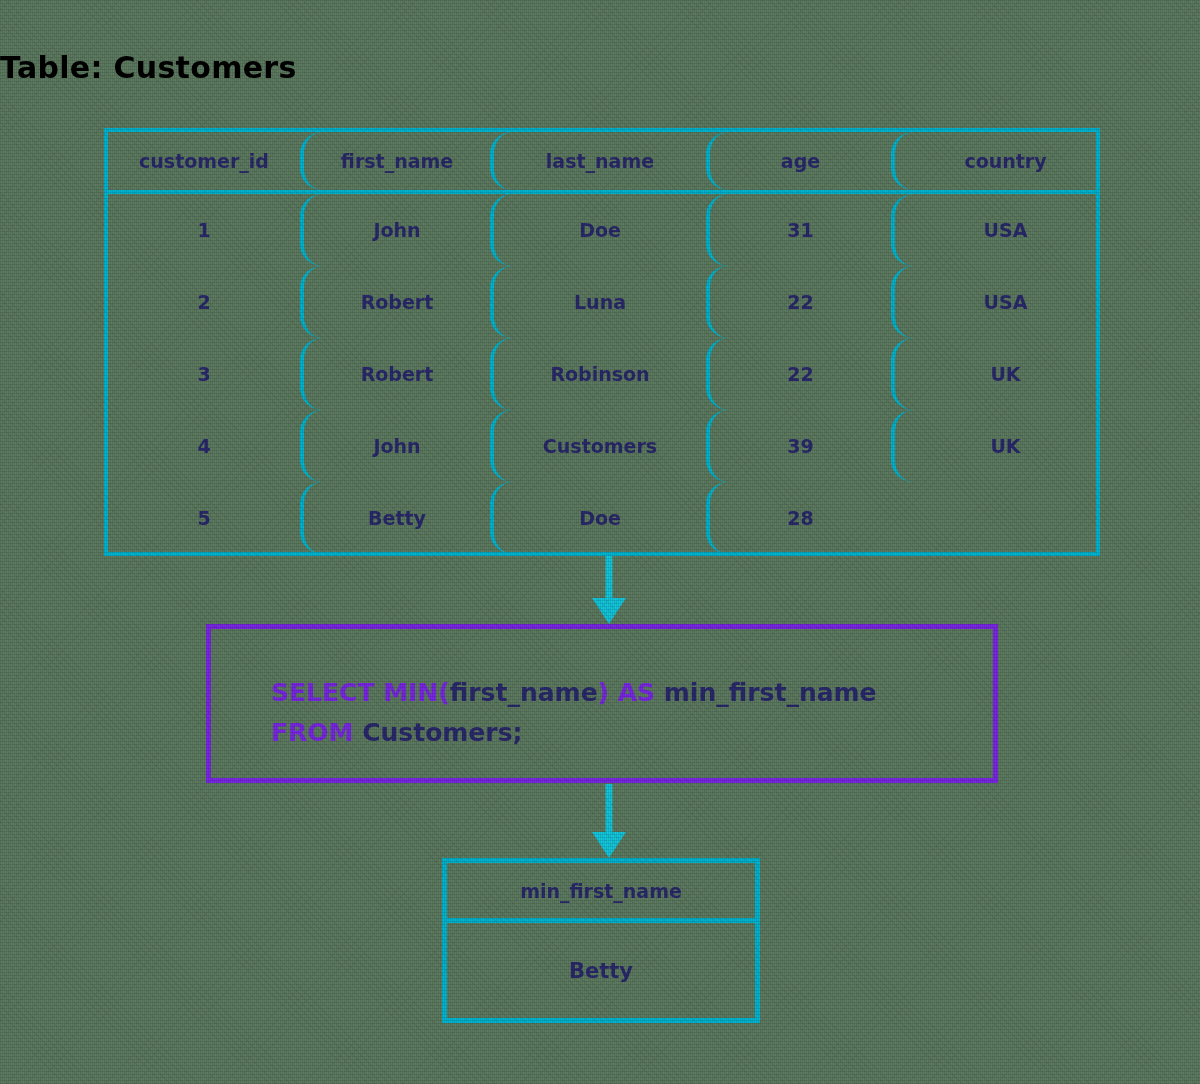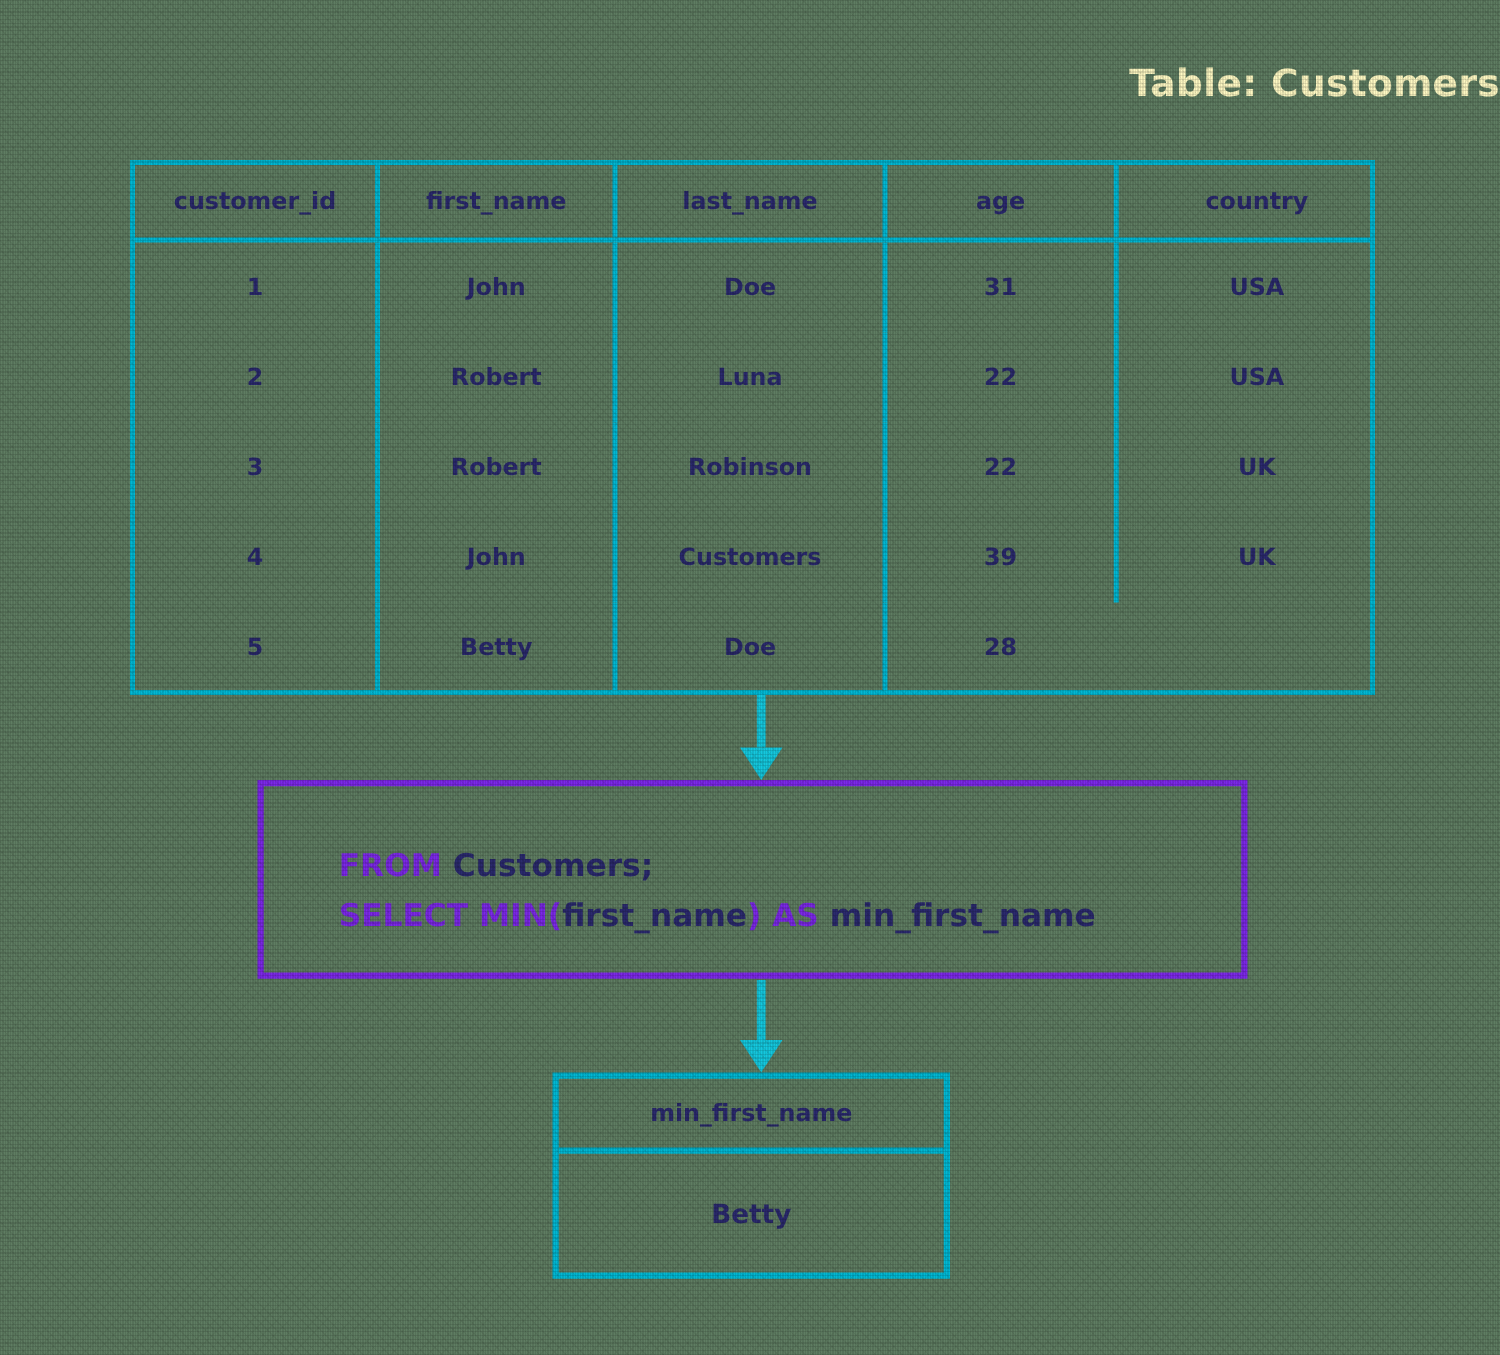--- a/index.html
+++ b/index.html
@@ -14,40 +14,41 @@
     opacity:.55;
     background-image:
       repeating-linear-gradient(0deg, rgba(0,0,0,.20) 0px, rgba(0,0,0,.20) 1px, rgba(255,255,255,0) 1px, rgba(255,255,255,0) 3px),
       repeating-linear-gradient(90deg, rgba(0,0,0,.18) 0px, rgba(0,0,0,.18) 1px, rgba(255,255,255,0) 1px, rgba(255,255,255,0) 2px),
       repeating-linear-gradient(45deg, rgba(0,0,0,.10) 0px, rgba(0,0,0,.10) 1px, rgba(255,255,255,0) 1px, rgba(255,255,255,0) 5px),
       repeating-linear-gradient(135deg, rgba(0,0,0,.08) 0px, rgba(0,0,0,.08) 1px, rgba(255,255,255,0) 1px, rgba(255,255,255,0) 7px);
   }
   #stage{position:absolute;inset:0;z-index:2;}
 
   .title{
-    position:absolute;left:0;right:0;top:50px;text-align:right;
-    color:#fef9c3;font-weight:bold;font-size:30px;letter-spacing:.3px;
+    position:absolute;left:0;right:0;top:50px;text-align:left;
+    color:#000000;font-weight:bold;font-size:30px;letter-spacing:.3px;
   }
 
   
   .cust-table{
     position:absolute;left:104px;top:128px;width:996px;height:428px;
     border:4px solid #00b8d4;box-sizing:border-box;
   }
   .cust-head{
     position:absolute;left:0;top:0;right:0;height:62px;
     border-bottom:4px solid #00b8d4;box-sizing:border-box;
     display:flex;
   }
   .cust-body{position:absolute;left:0;top:62px;right:0;bottom:0;}
   .brow{display:flex;height:72px;}
   .cell{
     display:flex;align-items:center;justify-content:center;
     color:#2b2a6e;font-weight:bold;font-size:19px;
     box-sizing:border-box;
+    border-radius:22px;
   }
   .cust-head .cell{font-size:19px;}
   .c0{width:192px;}
   .c1{width:190px;border-left:4px solid #00b8d4;}
   .c2{width:216px;border-left:4px solid #00b8d4;}
   .c3{width:185px;border-left:4px solid #00b8d4;}
   .c4{flex:1;border-left:4px solid #00b8d4;padding-left:20px;}
 
   
   .arrow{position:absolute;width:34px;}
@@ -152,22 +153,22 @@
 
     </div>
   </div>
 
   <div class="arrow" id="arrow1">
     <div class="shaft"></div>
     <div class="head"></div>
   </div>
 
   <div class="sql-box">
+    <div class="sql-line"><span class="kw">SELECT MIN(</span><span class="id">first_name</span><span class="kw">) AS </span><span class="id">min_first_name</span></div>
     <div class="sql-line"><span class="kw">FROM </span><span class="id">Customers;</span></div>
-    <div class="sql-line"><span class="kw">SELECT MIN(</span><span class="id">first_name</span><span class="kw">) AS </span><span class="id">min_first_name</span></div>
   </div>
 
   <div class="arrow" id="arrow2">
     <div class="shaft"></div>
     <div class="head"></div>
   </div>
 
   <div class="res-table">
     <div class="res-head">min_first_name</div>
     <div class="res-cell">Betty</div>

